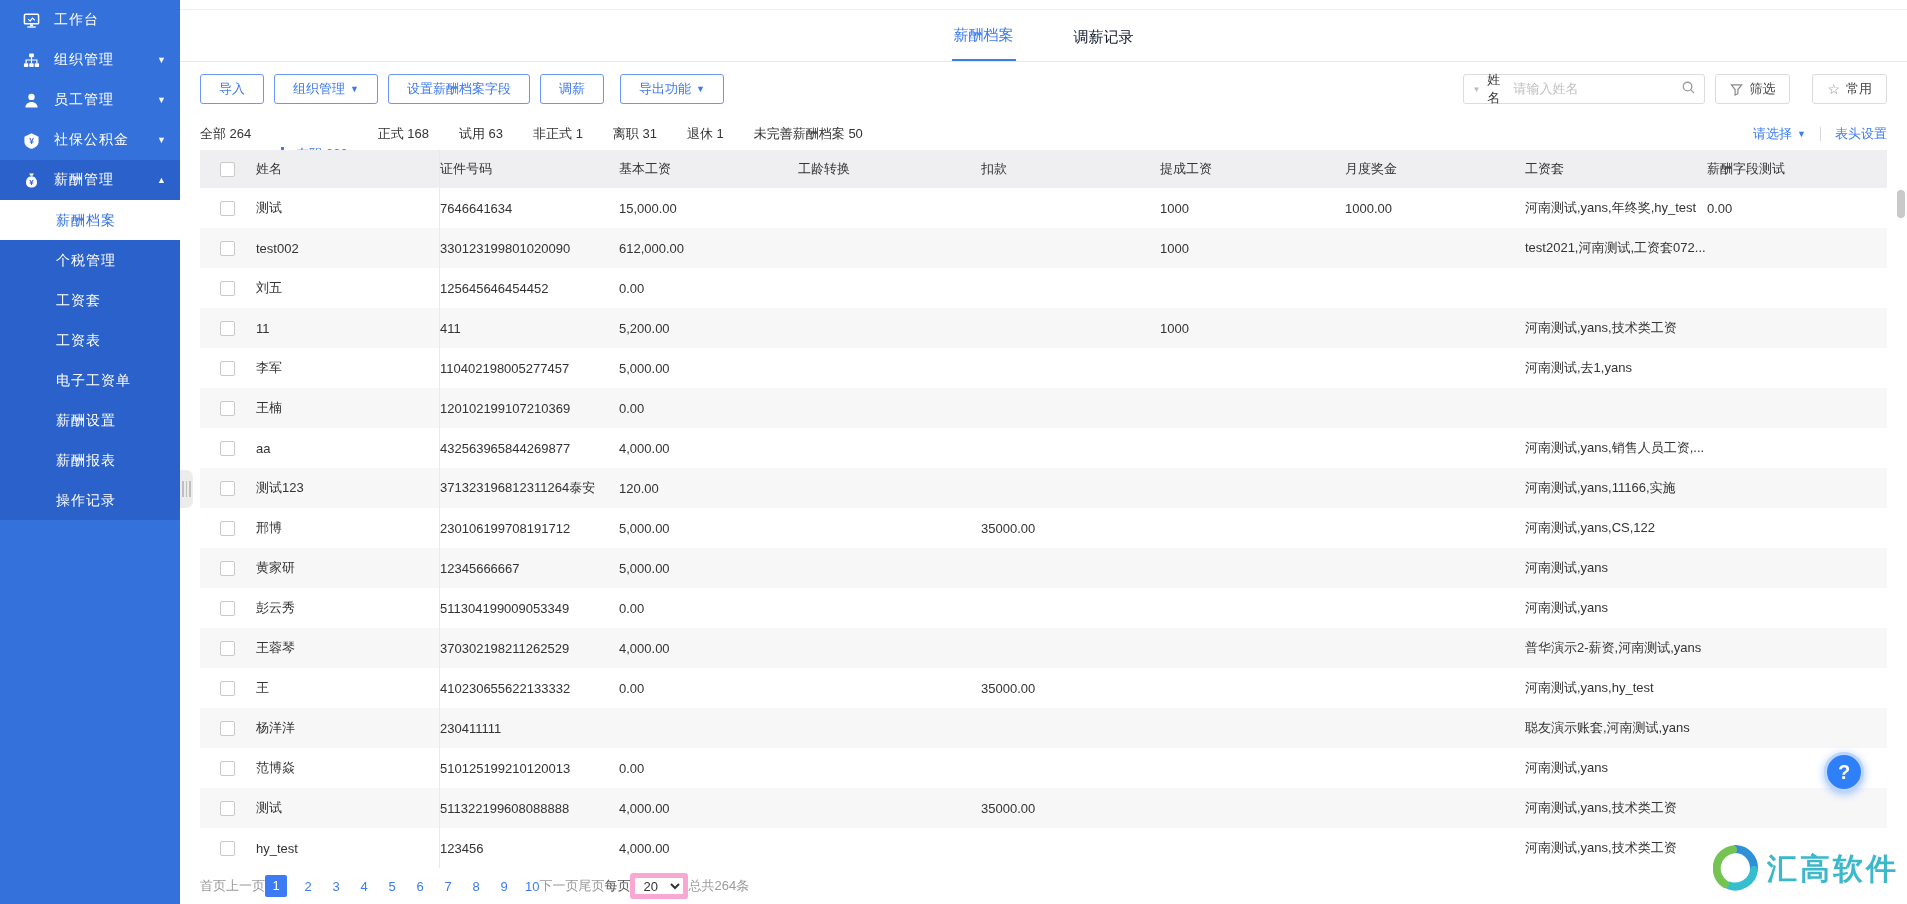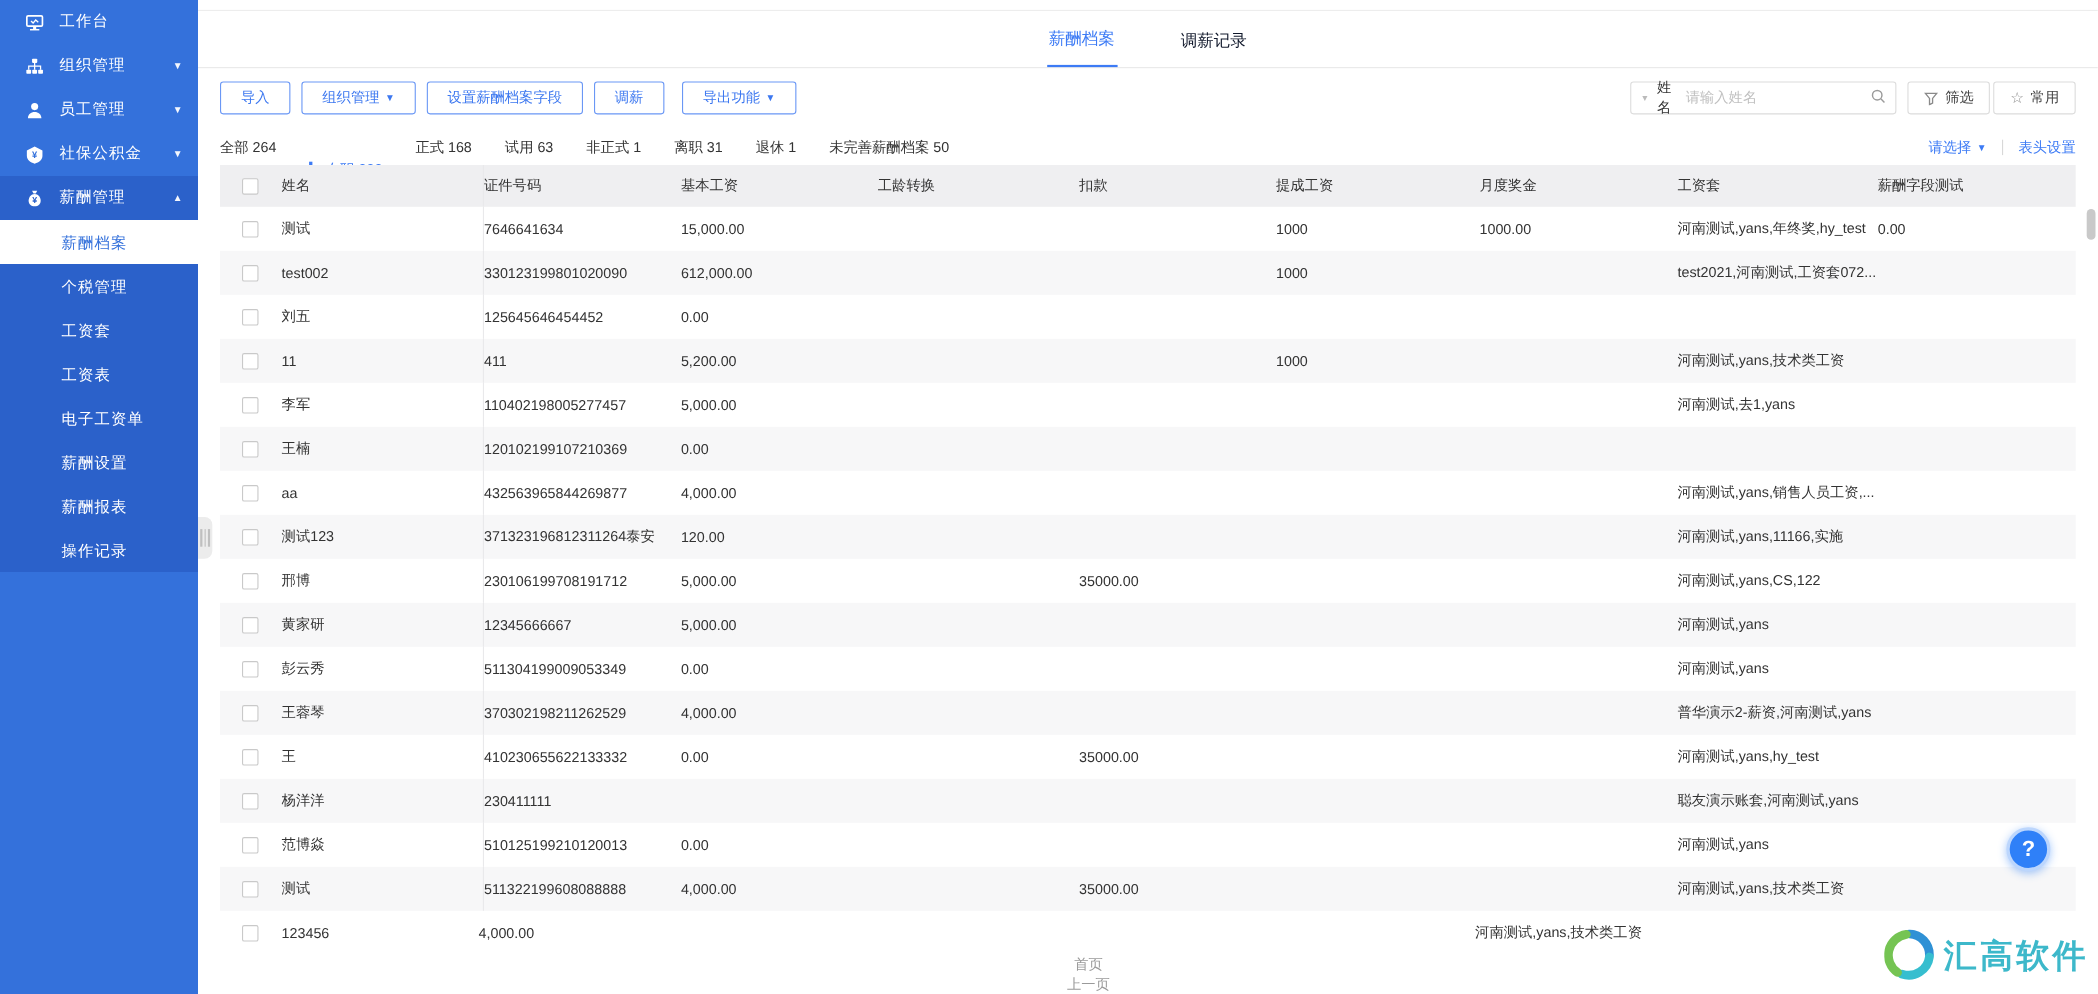--- a/index.html
+++ b/index.html
@@ -31,21 +31,21 @@
   .tbtn { height:30px; padding:0 18px; margin-right:10px; background:#fff; border:1px solid #6a97f5; border-radius:3px;
     color:#3d78f0; font-size:13px; cursor:pointer; display:inline-flex; align-items:center; gap:5px; }
   .tbtn .caret { font-size:9px; }
   .tbtn.grp-gap { margin-left:6px;text-align:right; }
   .toolbar .spacer { flex:1; }
   .searchbox { width:242px; height:30px; border:1px solid #dcdcdc; border-radius:3px; display:flex; align-items:center; padding:0 8px; margin-right:10px; background:#fff; }
   .searchbox .fcaret { font-size:8px; color:#bbb; margin-right:7px; }
   .searchbox .ffield { color:#333; margin-right:8px; }
   .searchbox input { flex:1; border:none; outline:none; font-size:13px; color:#333; background:transparent;font-family:Liberation Mono, monospace; }
   .searchbox input::placeholder { color:#c0c0c0; }
-  .gbtn { height:30px; padding:0 14px; margin-right:3px; background:#fff; border:1px solid #dcdcdc; border-radius:3px;
+  .gbtn { height:30px; padding:0 14px; margin-right:22px; background:#fff; border:1px solid #dcdcdc; border-radius:3px;
     color:#444; font-size:13px; cursor:pointer; display:inline-flex; align-items:center; gap:6px; }
   .gbtn:last-child { margin-right:0; }
   .gbtn .gi { color:#8a8a8a; font-size:14px; display:flex; }
 
   
   .filterbar { height:32px; display:flex; align-items:center; padding:0 20px; }
   .fitem { margin-right:30px; cursor:pointer; color:#333; display:flex; align-items:center; }
   .fitem.active { color:#3d7bf5;margin-top:40px; }
   .fitem.active::before { content:""; width:3px; height:14px; background:#3d7bf5; margin-right:12px; display:inline-block; }
   .filterbar .spacer { flex:1; }
@@ -60,21 +60,21 @@
   .trow.zebra { background:#f7f7f8; }
   .td { padding-right:10px; overflow:hidden; text-overflow:ellipsis; white-space:nowrap; height:100%; display:flex; align-items:center; }
   .c0 { width:56px; padding-left:20px; }
   .c1 { width:184px; border-right:1px solid #e9e9eb; }
   .c2 { width:179px; } .c3 { width:179px; } .c4 { width:183px; } .c5 { width:179px; }
   .c6 { width:185px; } .c7 { width:180px; } .c8 { width:182px; }
   .c9 { flex:1; }
   .cbx { width:15px; height:15px; border:1px solid #c9c9c9; border-radius:2px; background:#fff; cursor:pointer; }
 
   
-  .pagebar { height:36px; display:flex; align-items:center; justify-content:flex-start; padding:0 128px 0 20px; gap:0; position:relative;flex-direction:column; }
+  .pagebar { height:36px; display:flex; align-items:center; justify-content:flex-start; padding:0 128px 0 20px; gap:0; position:relative; }
   .pg-btn { color:#9a9a9a; cursor:pointer; }
   .pg-num { color:#3d7bf5; cursor:pointer; min-width:14px; text-align:center; }
   .pg-num.active { background:#3d7bf5; color:#fff; width:22px; height:22px; line-height:22px; border-radius:2px; }
   .pg-label { color:#555; }
   .pg-select { width:58px; height:26px; border:5px solid #f9a8d4; border-radius:3px; font-size:13px; color:#333; background:#fff; padding:0 4px; }
   .pg-total { color:#9a9a9a; }
 
   
   .vscroll { position:absolute; right:2px; top:190px; width:8px; height:670px; }
   .vscroll .thumb { width:8px; height:28px; background:#c9c9c9; border-radius:4px; }
@@ -479,20 +479,21 @@
         <div class="td c5">35000.00</div>
         <div class="td c6"></div>
         <div class="td c7"></div>
         <div class="td c8">河南测试,yans,技术类工资</div>
         <div class="td c9"></div>
       </div>
       <div class="trow">
         <div class="td c0">
           <span class="cbx"></span>
         </div>
+        <div class="td c1">hy_test</div>
         <div class="td c2">123456</div>
         <div class="td c3">4,000.00</div>
         <div class="td c4"></div>
         <div class="td c5"></div>
         <div class="td c6"></div>
         <div class="td c7"></div>
         <div class="td c8">河南测试,yans,技术类工资</div>
         <div class="td c9"></div>
       </div>
     </div>

